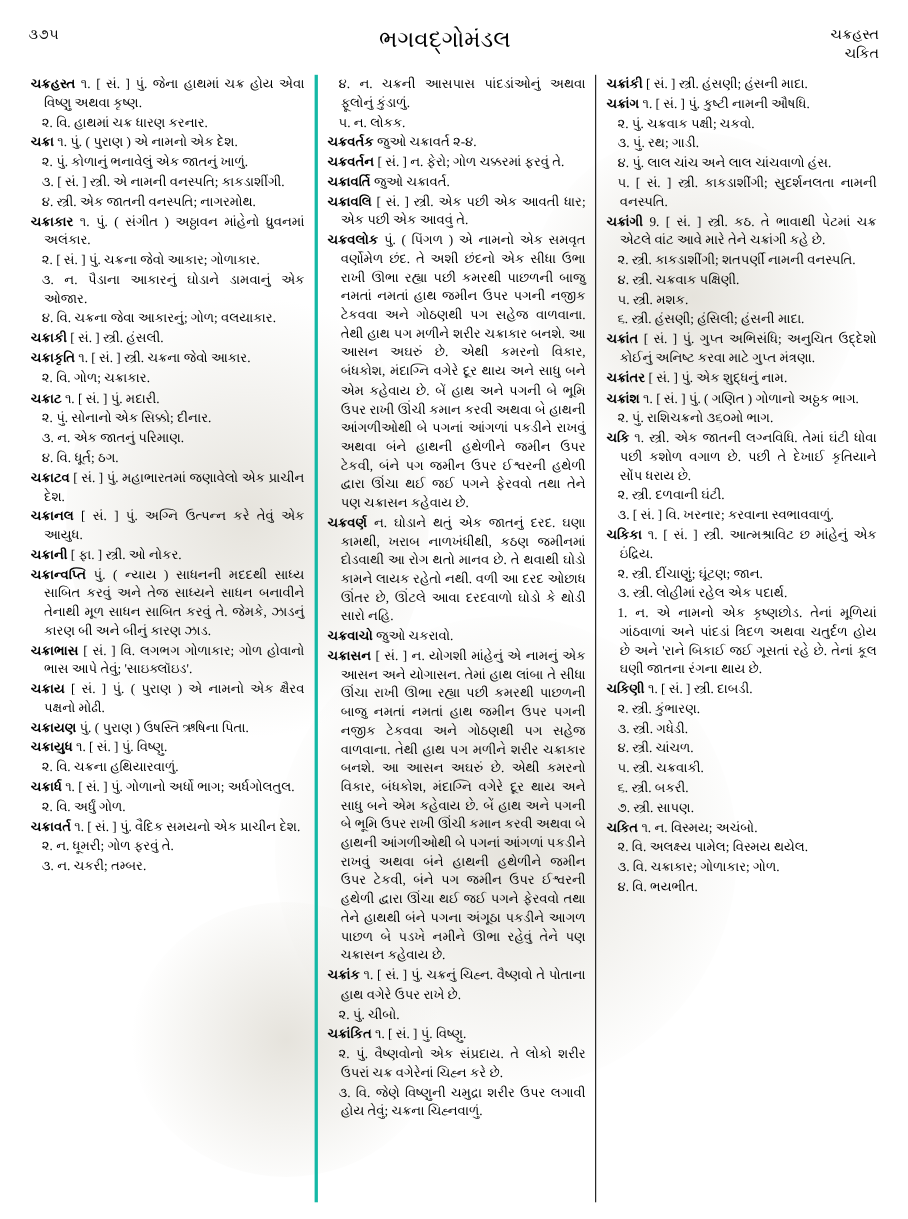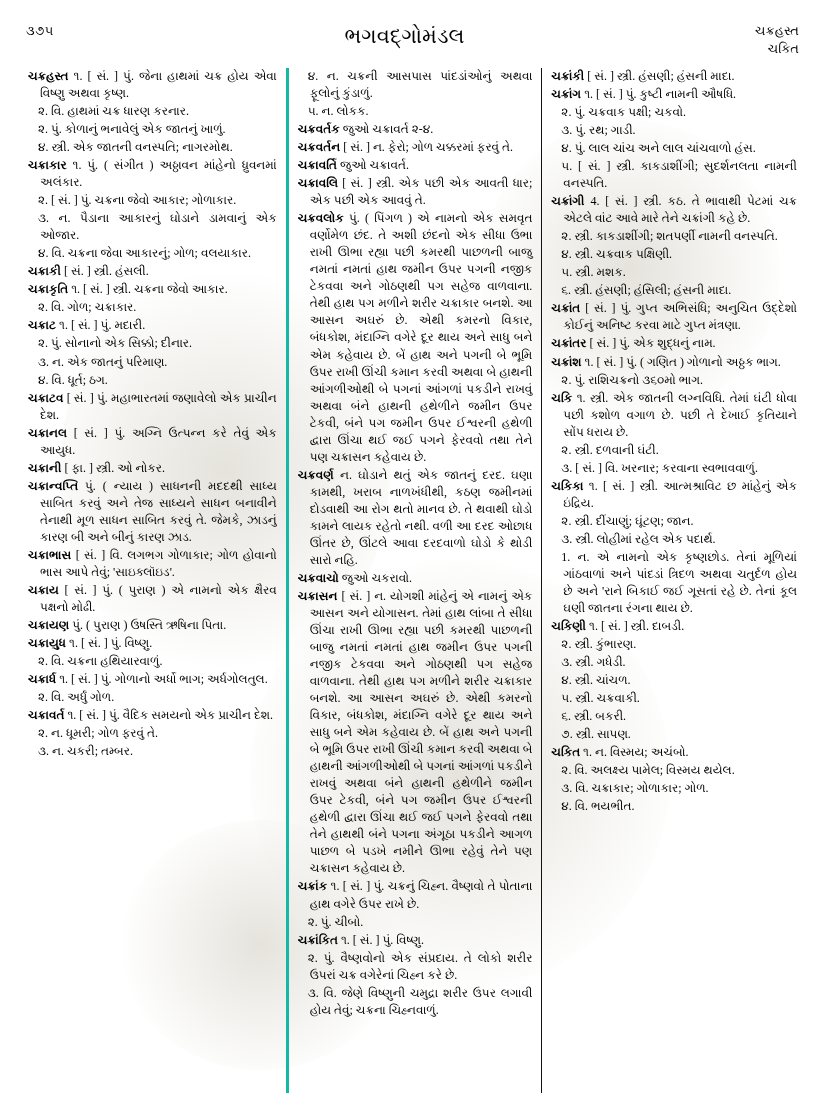--- a/index.html
+++ b/index.html
@@ -111,21 +111,23 @@
     <div class="hdr-right">
       <div>ચક્રહસ્ત</div>
       <div>ચકિત</div>
     </div>
   </div>
 
   <div class="columns">
     <div class="col col-1">
         <p class="entry"><span class="hw">ચક્રહસ્ત</span><span> ૧. [ સં. ] પું. જેના હાથમાં ચક્ર હોય એવા વિષ્ણુ અથવા કૃષ્ણ.</span></p>
         <p class="sense">૨. વિ. હાથમાં ચક્ર ધારણ કરનાર.</p>
+        <p class="entry"><span class="hw">ચક્રા</span><span> ૧. પું. ( પુરાણ ) એ નામનો એક દેશ.</span></p>
         <p class="sense">૨. પું. કોળાનું ભનાવેલું એક જાતનું ખાળું.</p>
+        <p class="sense">૩. [ સં. ] સ્ત્રી. એ નામની વનસ્પતિ; કાકડાશીંગી.</p>
         <p class="sense">૪. સ્ત્રી. એક જાતની વનસ્પતિ; નાગરમોથ.</p>
         <p class="entry"><span class="hw">ચક્રાકાર</span><span> ૧. પું. ( સંગીત ) અઠ્ઠાવન માંહેનો ધ્રુવનમાં અલંકાર.</span></p>
         <p class="sense">૨. [ સં. ] પું. ચક્રના જેવો આકાર; ગોળાકાર.</p>
         <p class="sense">૩. ન. પૈડાના આકારનું ઘોડાને ડામવાનું એક ઓજાર.</p>
         <p class="sense">૪. વિ. ચક્રના જેવા આકારનું; ગોળ; વલયાકાર.</p>
         <p class="entry"><span class="hw">ચક્રાકી</span><span> [ સં. ] સ્ત્રી. હંસલી.</span></p>
         <p class="entry"><span class="hw">ચક્રાકૃતિ</span><span> ૧. [ સં. ] સ્ત્રી. ચક્રના જેવો આકાર.</span></p>
         <p class="sense">૨. વિ. ગોળ; ચક્રાકાર.</p>
         <p class="entry"><span class="hw">ચક્રાટ</span><span> ૧. [ સં. ] પું. મદારી.</span></p>
         <p class="sense">૨. પું. સોનાનો એક સિક્કો; દીનાર.</p>
@@ -163,21 +165,21 @@
         <p class="sense">૨. પું. વૈષ્ણવોનો એક સંપ્રદાય. તે લોકો શરીર ઉપરાં ચક્ર વગેરેનાં ચિહ્ન કરે છે.</p>
         <p class="sense">૩. વિ. જેણે વિષ્ણુની ચમુદ્રા શરીર ઉપર લગાવી હોય તેવું; ચક્રના ચિહ્નવાળું.</p>
       </div>
     <div class="col col-3">
         <p class="entry"><span class="hw">ચક્રાંકી</span><span> [ સં. ] સ્ત્રી. હંસણી; હંસની માદા.</span></p>
         <p class="entry"><span class="hw">ચક્રાંગ</span><span> ૧. [ સં. ] પું. કુષ્ટી નામની ઔષધિ.</span></p>
         <p class="sense">૨. પું. ચક્રવાક પક્ષી; ચકવો.</p>
         <p class="sense">૩. પું. રથ; ગાડી.</p>
         <p class="sense">૪. પું. લાલ ચાંચ અને લાલ ચાંચવાળો હંસ.</p>
         <p class="sense">૫. [ સં. ] સ્ત્રી. કાકડાશીંગી; સુદર્શનલતા નામની વનસ્પતિ.</p>
-        <p class="entry"><span class="hw">ચક્રાંગી</span><span> 4. [ સં. ] સ્ત્રી. કઠ. તે ભાવાથી પેટમાં ચક્ર એટલે વાંટ આવે મારે તેને ચક્રાંગી કહે છે.</span></p>
+        <p class="entry"><span class="hw">ચક્રાંગી</span><span> 9. [ સં. ] સ્ત્રી. કઠ. તે ભાવાથી પેટમાં ચક્ર એટલે વાંટ આવે મારે તેને ચક્રાંગી કહે છે.</span></p>
         <p class="sense">૨. સ્ત્રી. કાકડાશીંગી; શતપર્ણી નામની વનસ્પતિ.</p>
         <p class="sense">૪. સ્ત્રી. ચક્રવાક પક્ષિણી.</p>
         <p class="sense">૫. સ્ત્રી. મશક.</p>
         <p class="sense">૬. સ્ત્રી. હંસણી; હંસિલી; હંસની માદા.</p>
         <p class="entry"><span class="hw">ચક્રાંત</span><span> [ સં. ] પું. ગુપ્ત અભિસંધિ; અનુચિત ઉદ્દેશો કોઈનું અનિષ્ટ કરવા માટે ગુપ્ત મંત્રણા.</span></p>
         <p class="entry"><span class="hw">ચક્રાંતર</span><span> [ સં. ] પું. એક શુદ્ધનું નામ.</span></p>
         <p class="entry"><span class="hw">ચક્રાંશ</span><span> ૧. [ સં. ] પું. ( ગણિત ) ગોળાનો અઠ્ઠક ભાગ.</span></p>
         <p class="sense">૨. પું. રાશિચક્રનો ૩૬૦મો ભાગ.</p>
         <p class="entry"><span class="hw">ચકિ</span><span> ૧. સ્ત્રી. એક જાતની લગ્નવિધિ. તેમાં ઘંટી ધોવા પછી કશોળ વગાળ છે. પછી તે દેખાઈ કૃતિયાને સોંપ ધરાય છે.</span></p>
         <p class="sense">૨. સ્ત્રી. દળવાની ઘંટી.</p>

